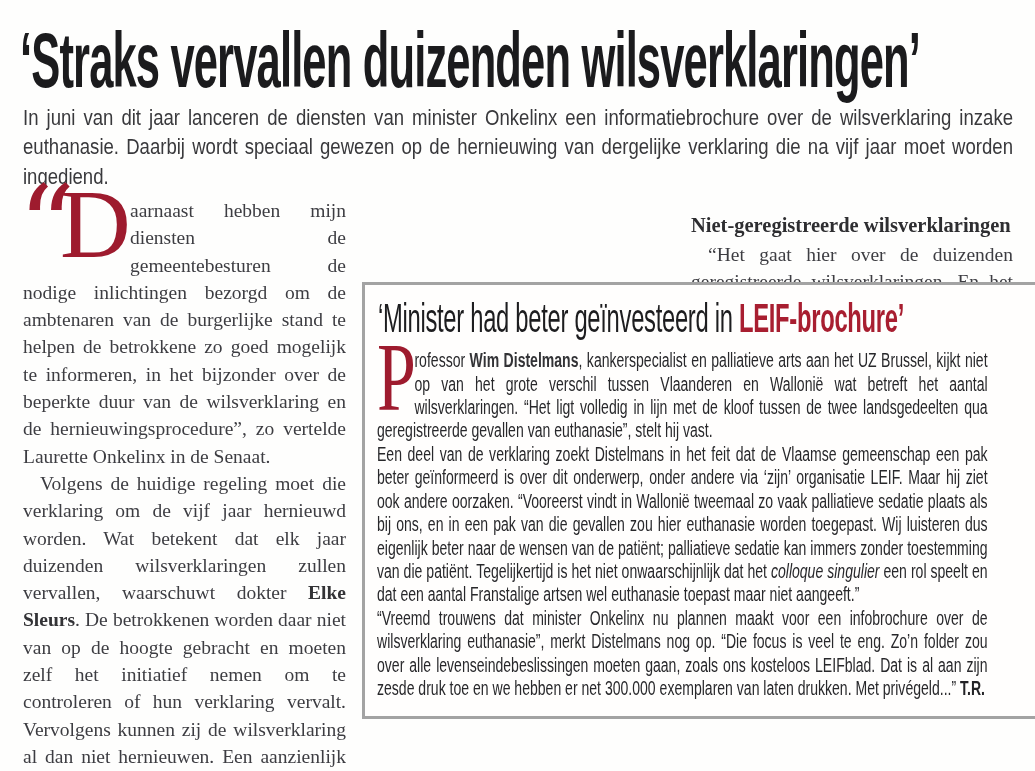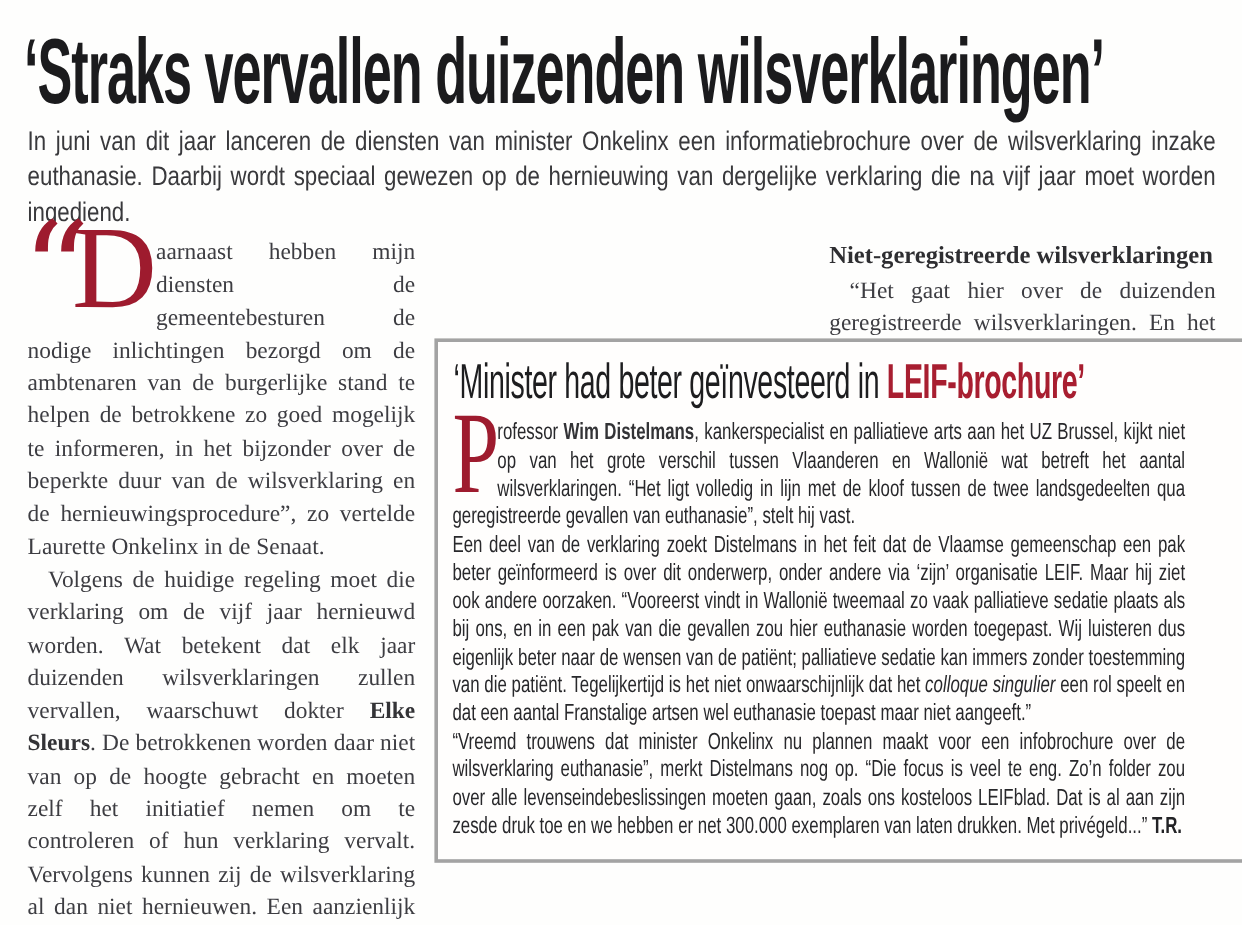--- a/index.html
+++ b/index.html
@@ -19,21 +19,21 @@
     position:absolute; left:23px; top:103px; width:1200px; margin:0;
     font-family:"Liberation Sans",sans-serif; font-size:22.5px; line-height:29.3px;
     color:#39393c; text-align:justify; transform:scaleX(0.825); transform-origin:0 0;
   }
   
   .col { position:absolute; top:197px; width:323px; font-size:19.5px; line-height:27.3px;
          text-align:justify; color:#3d3d42; }
   .col p { margin:0; }
   .col1 { left:23px; }
   .col2 { left:357px; width:326px; }
-  .col3 { left:691px; top:200px; width:322px; }
+  .col3 { left:691px; top:212px; width:322px; }
   .indent { text-indent:17px; }
   .col3 h3 { margin:0 0 3px 0; font-size:20.5px; line-height:26px; color:#2e2e31;
              font-family:"Liberation Serif",serif; font-weight:700; text-align:left; }
   .bold-name { font-weight:700; color:#333336; }
   
   .col1 { position:absolute; }
   .big-quote { position:absolute; left:-5px; top:-26px; font-size:112px; line-height:1;
                font-family:"DejaVu Serif",serif; color:#9e1b2e; }
   .dropcap-d { position:absolute; left:37px; top:-22px; font-size:98px; line-height:1;
                font-family:"Liberation Serif",serif; color:#9e1b2e; }

